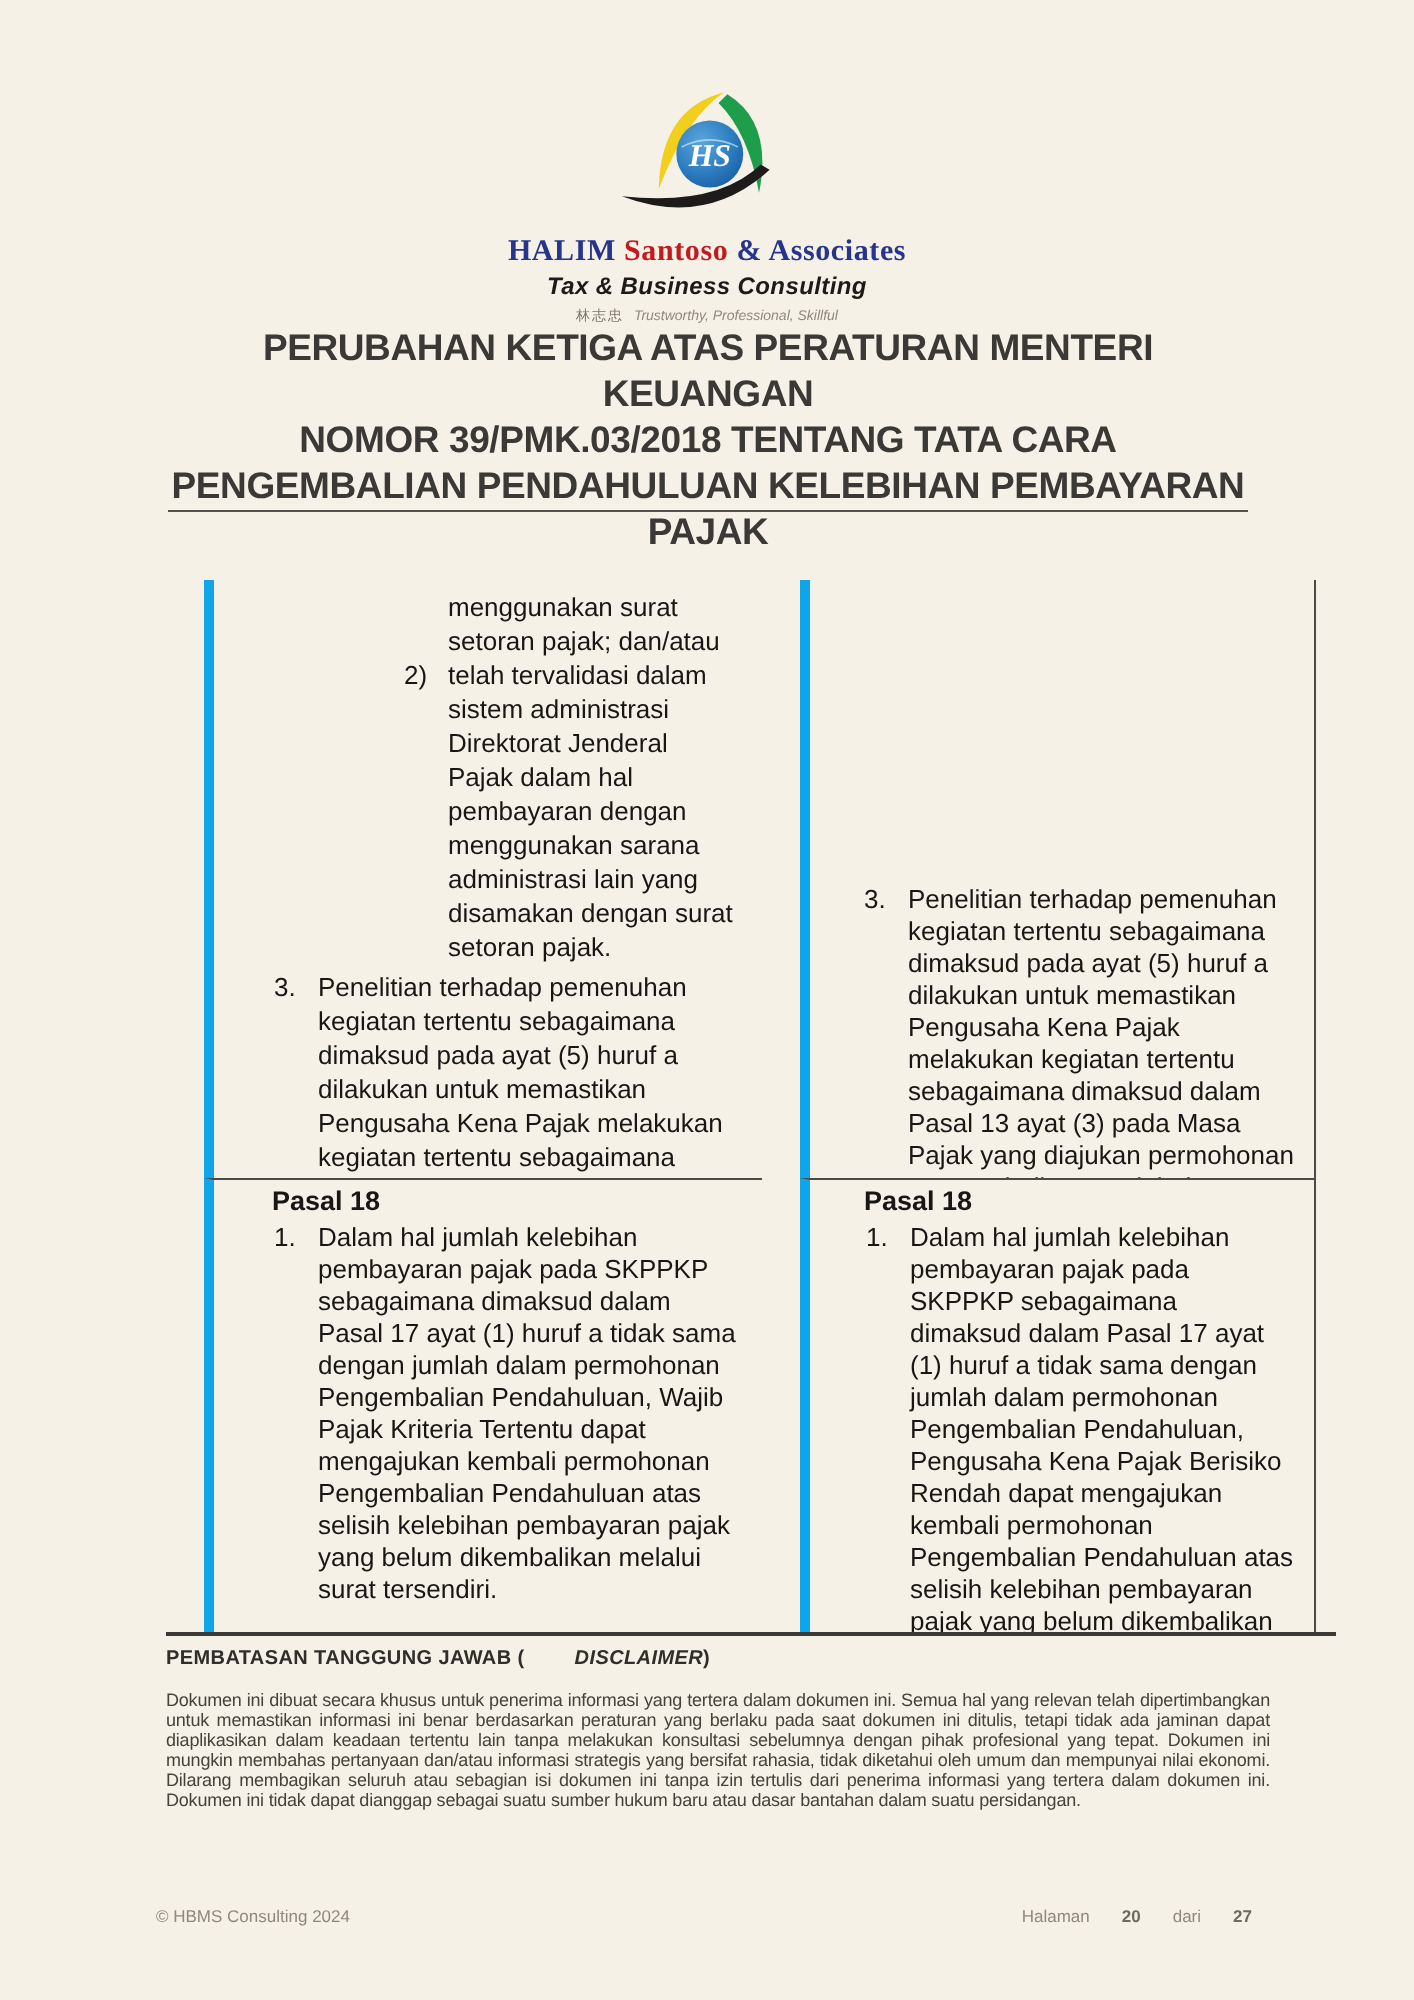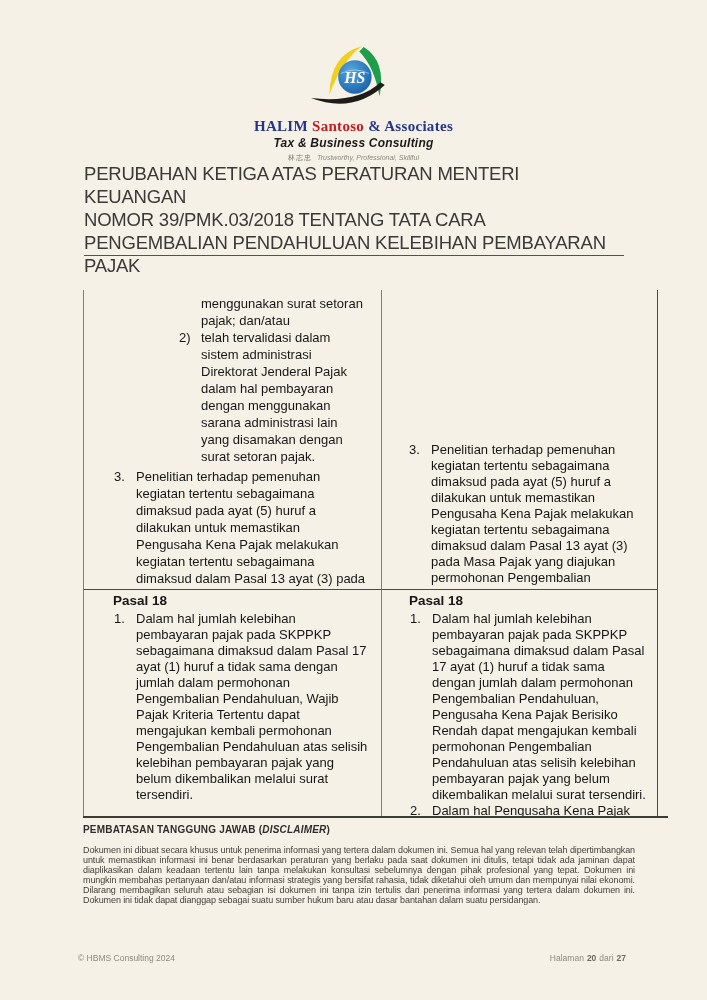--- a/index.html
+++ b/index.html
@@ -20,63 +20,63 @@
   .brand-halim { color:#26348b; }
   .brand-santoso { color:#c01c1f; }
   .brand-assoc { color:#26348b; font-weight:bold; }
   .tagline { font-size:12px; font-weight:bold; font-style:italic; color:#1c1b19; margin-top:1px; letter-spacing:.2px; }
   .motto { font-size:7px; color:#8f897d; margin-top:3px; font-style:italic; }
   .motto .cjk { font-style:normal; letter-spacing:1px; margin-right:3px; color:#7c766b; }
 
   
   .doc-title {
     position:absolute; top:162px; left:84px; width:540px;
-    text-align:left; font-weight:normal; font-size:18.5px; line-height:23px;
+    text-align:center; font-weight:bold; font-size:18.5px; line-height:23px;
     color:#3b3936; letter-spacing:-0.2px;
   }
   .title-rule { position:absolute; top:255px; left:84px; width:540px; border-top:1.6px solid #55514b; }
   .doc-date { position:absolute; top:263px; left:84px; width:540px; text-align:right; font-size:10.5px; color:#928b7c; letter-spacing:.2px; }
 
   
   .reftable {
     position:absolute; top:290px; left:83px; width:575px; height:527px;
     display:grid; grid-template-columns:298px 277px; grid-template-rows:299px 228px;
     font-size:13px;
   }
-  .cell { border-left:1px solid #0ea5e9; overflow:hidden; }
+  .cell { border-left:5px solid #0ea5e9; overflow:hidden;margin-left:19px; }
   .cell.rightmost { border-right:1px solid #4d4a45; }
   .cell.row2 { border-top:1px solid #4d4a45; }
   .c-r1-left  { padding:5px 12px 0 30px; line-height:17px; }
   .c-r1-right { padding:152px 10px 0 27px; line-height:16px; }
   .c-r2-left  { padding:3px 12px 0 9px; line-height:16px; }
   .c-r2-right { padding:3px 10px 0 7px; line-height:16px; }
 
   .hang { margin-left:87px; }
   .li { display:flex; }
   .li .num { flex:0 0 22px; }
   .li .txt { flex:1; }
   .li.nested { margin-left:65px; }
   .li.item3 { margin-top:3px; }
   .pasal { font-weight:bold; font-size:13.5px; margin-bottom:2px;padding-left:20px; }
   .c-r2-left .list, .c-r2-right .list { margin-left:21px; }
   .gap-line { height:16px; }
 
   
   .disc-sep { position:absolute; top:816px; left:83px; width:585px; border-top:2px solid #3c3a35; }
   .disc-head { position:absolute; top:824px; left:83px; font-size:10px; font-weight:bold; color:#2f2e2b; letter-spacing:.2px; }
-  .disc-head .ital { font-style:italic; }
+  .disc-head .ital { font-style:italic;margin-left:25px; }
   .disc-body {
     position:absolute; top:845px; left:83px; width:552px;
     font-size:9px; line-height:10px; color:#45423c;
     text-align:justify; letter-spacing:-0.1px;
   }
 
   
   .footer { position:absolute; top:953px; left:78px; width:548px; display:flex; justify-content:space-between; font-size:8.5px; color:#8f897b; }
-  .pageno { display:inline-flex; gap:3px; }
+  .pageno { display:inline-flex; gap:16px; }
   .pageno .strong { font-weight:bold; color:#6e6a5f; }
 </style>
 </head>
 <body>
 
 <div class="page">
 
   <div class="logo-block">
     <svg class="logo-mark" width="132" height="78" viewBox="0 0 150 84">
       <defs>

